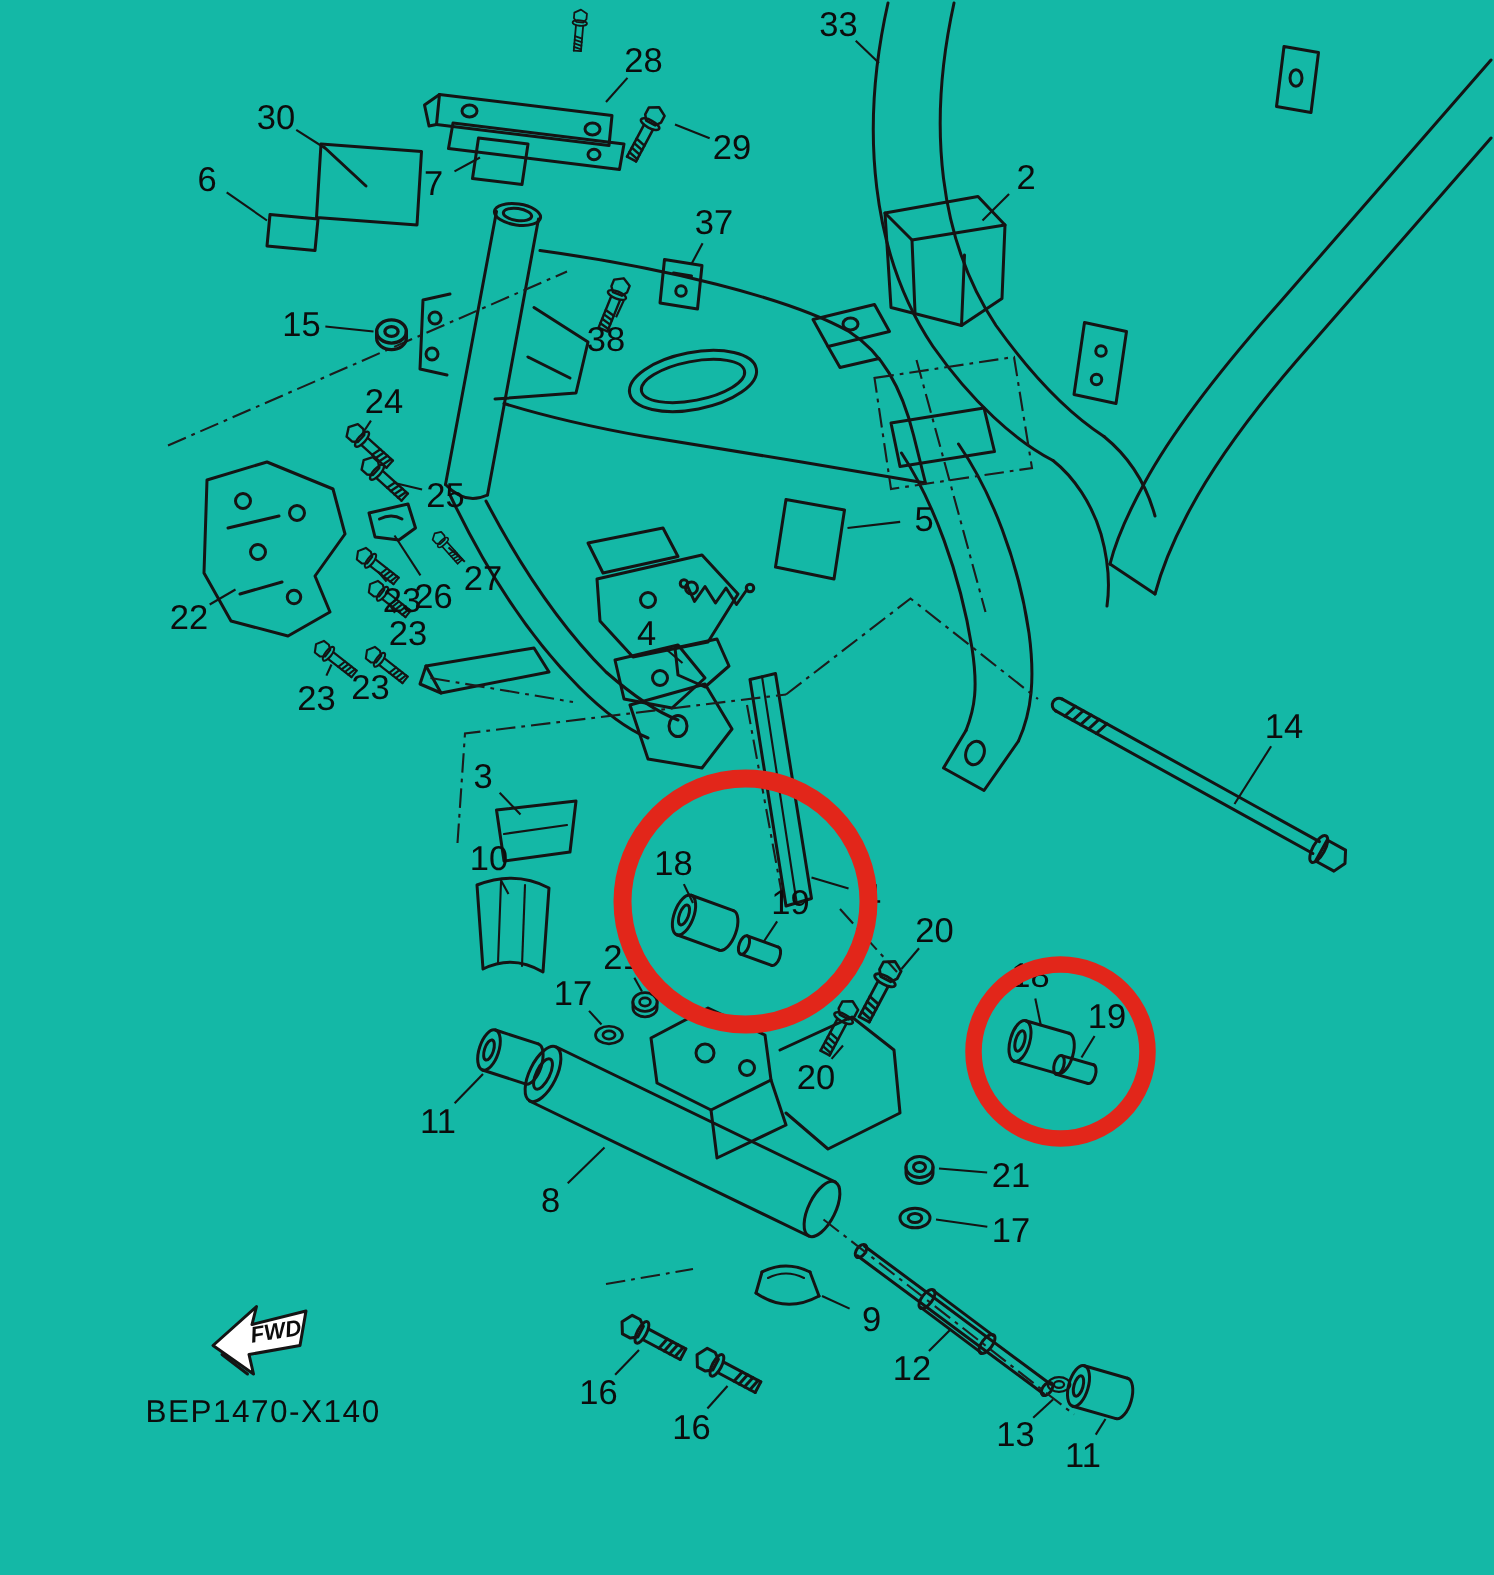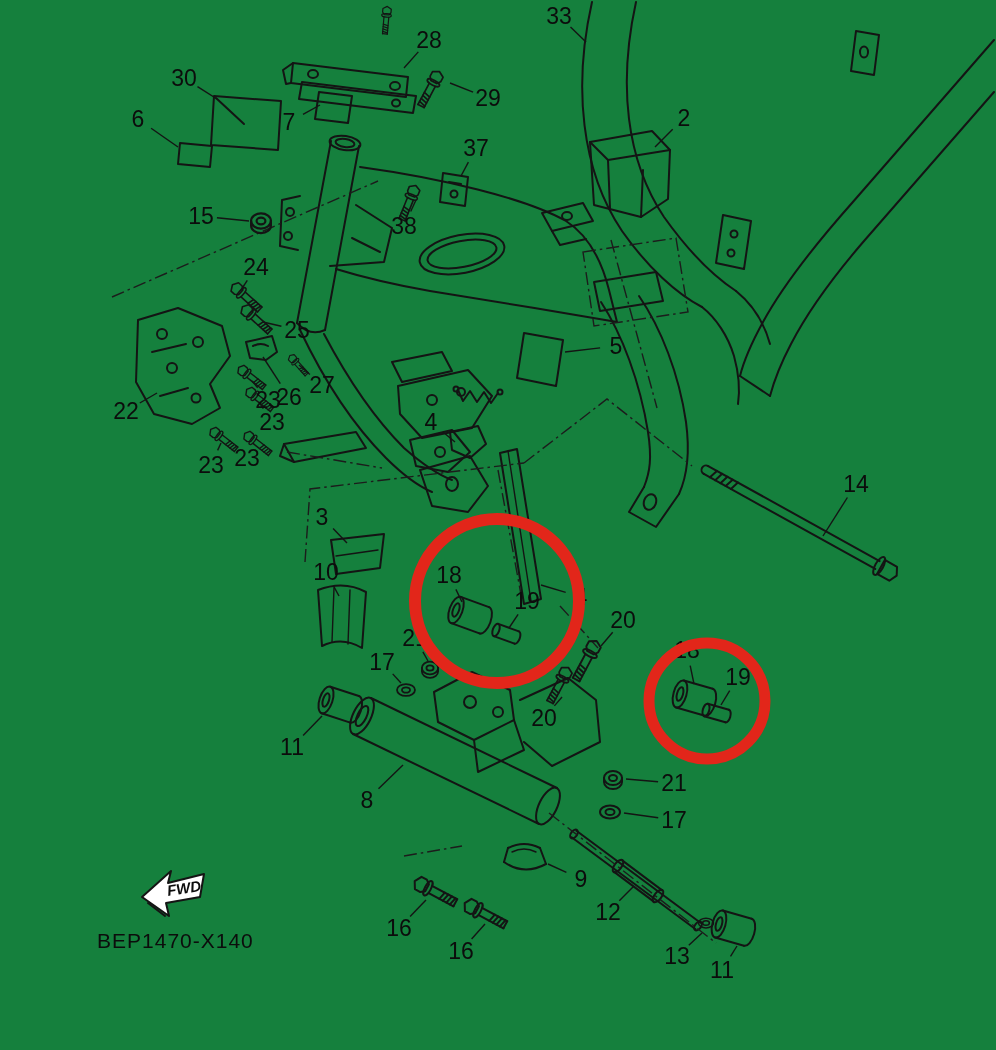--- a/index.html
+++ b/index.html
@@ -1,16 +1,16 @@
 <!DOCTYPE html>
 <html><head>
 <meta charset="utf-8">
 <style>
   html,body { margin:0; padding:0; background:#ffffff; }
-  .stage { position:relative; width:996px; height:1050px; background:#15803d; overflow:hidden;
+  .stage { position:relative; width:996px; height:1050px; background:#14b8a6; overflow:hidden;
            font-family:"Liberation Sans",sans-serif; }
   svg { position:absolute; left:0; top:0; }
   #linework, #fasteners, #arrow-group { stroke:#141414; fill:none; stroke-width:2;
            stroke-linecap:round; stroke-linejoin:round; }
   #dashes path { stroke:#1c1c1c; fill:none; stroke-width:1.4; stroke-dasharray:13 4 2.5 4; }
   #leader-lines line { stroke:#141414; stroke-width:1.4; }
   .part-num { font-family:"Liberation Sans",sans-serif; font-size:23px; fill:#0c0c0c;
            text-anchor:middle; dominant-baseline:central; stroke:none; }
   .code-text { font-family:"Liberation Sans",sans-serif; font-size:21px; fill:#0c0c0c;
            letter-spacing:1px; stroke:none; }

